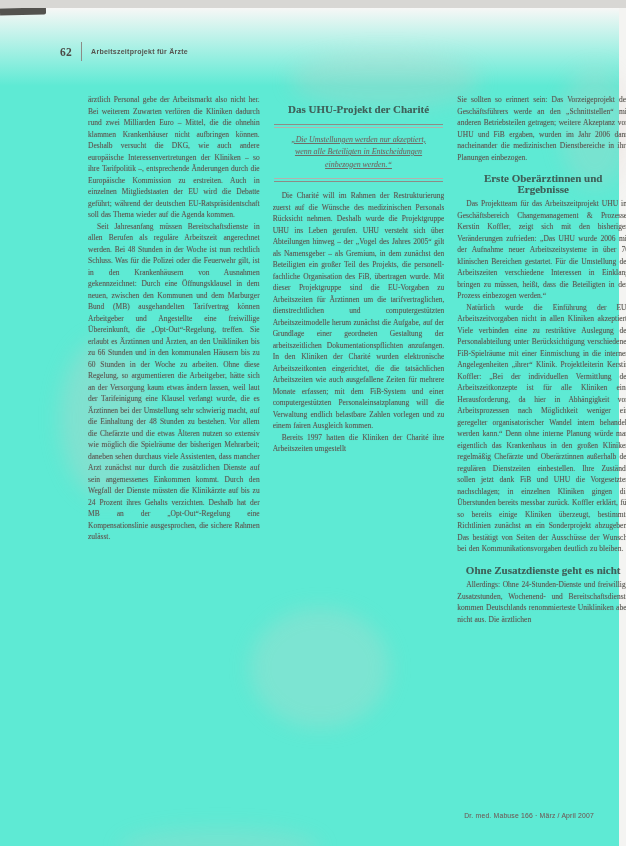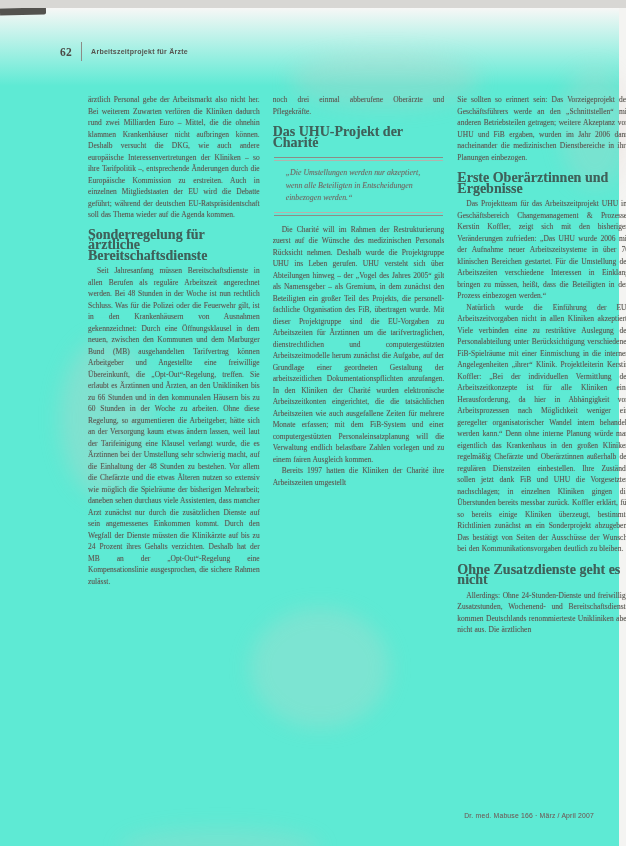--- a/index.html
+++ b/index.html
@@ -27,30 +27,30 @@
   .header-divider{width:1px;height:19px;background:#8d8c87;}
   .section-title{font-size:7px;font-weight:bold;letter-spacing:.25px;
     font-family:"Liberation Sans","DejaVu Sans",sans-serif;color:#55544f;}
   
   .columns{position:absolute;left:88px;top:86px;width:541px;height:720px;
     display:flex;gap:13px;}
   .col{width:172px;overflow:hidden;}
   .para{font-size:7.5px;line-height:11.5px;text-align:justify;color:#5b5953;
     margin:0;text-shadow:0 0 .7px rgba(112,110,102,.55);word-spacing:.3px;}
   .para.indent{text-indent:9px;}
-  .heading{font-size:14px;line-height:10.6px;font-weight:bold;color:#3f615a;
-    margin:10px 0 4px;text-shadow:0 0 .6px rgba(70,100,94,.45);}
+  .heading{font-size:11px;line-height:10.6px;font-weight:bold;color:#3f615a;
+    margin:10px 0 4px;text-shadow:0 0 .6px rgba(70,100,94,.45);text-align:center;}
   .heading.first{margin-top:9px;}
   
   .pullquote{margin:9px 1px 8px;padding:9px 4px 10px;position:relative;
     border-top:1.6px solid #8e8c86;border-bottom:1.6px solid #8e8c86;}
   .pullquote:before{content:"";position:absolute;left:0;right:0;top:2px;height:1px;background:#b4b2ac;}
   .pullquote:after{content:"";position:absolute;left:0;right:0;bottom:2px;height:1px;background:#b4b2ac;}
-  .quote-text{font-style:italic;font-size:7.9px;line-height:12.5px;
-    color:#6f6d68;margin:0 8px;text-shadow:0 0 .7px rgba(120,118,110,.5);}
+  .quote-text{font-style:italic;text-align:center;font-size:7.9px;line-height:12.5px;
+    color:#6f6d68;margin:0 8px;text-shadow:0 0 .7px rgba(120,118,110,.5);text-decoration:underline;}
   
   .footer{position:absolute;right:32px;top:804px;font-size:6.8px;color:#6b6964;
     font-family:"Liberation Sans","DejaVu Sans",sans-serif;letter-spacing:.2px;
     text-shadow:0 0 .6px rgba(120,118,112,.5);}
 </style>
 </head>
 <body>
 
 <div class="canvas">
   <div class="scan-top"></div>
@@ -65,26 +65,24 @@
   <div class="header">
     <span class="page-num">62</span>
     <span class="header-divider"></span>
     <span class="section-title">Arbeitszeitprojekt für Ärzte</span>
   </div>
 
   <div class="columns">
 
     <div class="col">
       <p class="para">ärztlich Personal gebe der Arbeitsmarkt also nicht her. Bei weiterem Zuwarten verlören die Kliniken dadurch rund zwei Milliarden Euro – Mittel, die die ohnehin klammen Krankenhäuser nicht aufbringen können. Deshalb versucht die DKG, wie auch andere europäische Interessenvertretungen der Kliniken – so ihre Tarifpolitik –, entsprechende Änderungen durch die Europäische Kommission zu erstreiten. Auch in einzelnen Mitgliedstaaten der EU wird die Debatte geführt; während der deutschen EU-Ratspräsidentschaft soll das Thema wieder auf die Agenda kommen.</p>
-      <h3 class="heading first">Sonderregelung für ärztliche Bereitschaftsdienste</h3>
       <p class="para indent">Seit Jahresanfang müssen Bereitschaftsdienste in allen Berufen als reguläre Arbeitszeit angerechnet werden. Bei 48 Stunden in der Woche ist nun rechtlich Schluss. Was für die Polizei oder die Feuerwehr gilt, ist in den Krankenhäusern von Ausnahmen gekennzeichnet: Durch eine Öffnungsklausel in dem neuen, zwischen den Kommunen und dem Marburger Bund (MB) ausgehandelten Tarifvertrag können Arbeitgeber und Angestellte eine freiwillige Übereinkunft, die „Opt-Out“-Regelung, treffen. Sie erlaubt es Ärztinnen und Ärzten, an den Unikliniken bis zu 66 Stunden und in den kommunalen Häusern bis zu 60 Stunden in der Woche zu arbeiten. Ohne diese Regelung, so argumentieren die Arbeitgeber, hätte sich an der Versorgung kaum etwas ändern lassen, weil laut der Tarifeinigung eine Klausel verlangt wurde, die es Ärztinnen bei der Umstellung sehr schwierig macht, auf die Einhaltung der 48 Stunden zu bestehen. Vor allem die Chefärzte und die etwas Älteren nutzen so extensiv wie möglich die Spielräume der bisherigen Mehrarbeit; daneben sehen durchaus viele Assistenten, dass mancher Arzt zunächst nur durch die zusätzlichen Dienste auf sein angemessenes Einkommen kommt. Durch den Wegfall der Dienste müssten die Klinikärzte auf bis zu 24 Prozent ihres Gehalts verzichten. Deshalb hat der MB an der „Opt-Out“-Regelung eine Kompensationslinie ausgesprochen, die sichere Rahmen zulässt.</p>
     </div>
 
     <div class="col">
-      <p class="para">noch drei einmal abberufene Oberärzte und Pflegekräfte.</p>
       <h3 class="heading">Das UHU-Projekt der Charité</h3>
       <div class="pullquote">
         <p class="quote-text">„Die Umstellungen werden nur akzeptiert, wenn alle Beteiligten in Entscheidungen einbezogen werden.“</p>
       </div>
       <p class="para indent">Die Charité will im Rahmen der Restrukturierung zuerst auf die Wünsche des medizinischen Personals Rücksicht nehmen. Deshalb wurde die Projektgruppe UHU ins Leben gerufen. UHU versteht sich über Abteilungen hinweg – der „Vogel des Jahres 2005“ gilt als Namensgeber – als Gremium, in dem zunächst den Beteiligten ein großer Teil des Projekts, die personell-fachliche Organisation des FiB, übertragen wurde. Mit dieser Projektgruppe sind die EU-Vorgaben zu Arbeitszeiten für Ärztinnen um die tarifvertraglichen, dienstrechtlichen und computergestützten Arbeitszeitmodelle herum zunächst die Aufgabe, auf der Grundlage einer geordneten Gestaltung der arbeitszeitlichen Dokumentationspflichten anzufangen. In den Kliniken der Charité wurden elektronische Arbeitszeitkonten eingerichtet, die die tatsächlichen Arbeitszeiten wie auch ausgefallene Zeiten für mehrere Monate erfassen; mit dem FiB-System und einer computergestützten Personaleinsatzplanung will die Verwaltung endlich belastbare Zahlen vorlegen und zu einem fairen Ausgleich kommen.</p>
       <p class="para indent">Bereits 1997 hatten die Kliniken der Charité ihre Arbeitszeiten umgestellt</p>
     </div>
 
     <div class="col">
       <p class="para">Sie sollten so erinnert sein: Das Vorzeigeprojekt des Geschäftsführers werde an den „Schnittstellen“ mit anderen Betriebsteilen getragen; weitere Akzeptanz von UHU und FiB ergaben, wurden im Jahr 2006 dann nacheinander die medizinischen Dienstbereiche in ihre Planungen einbezogen.</p>

